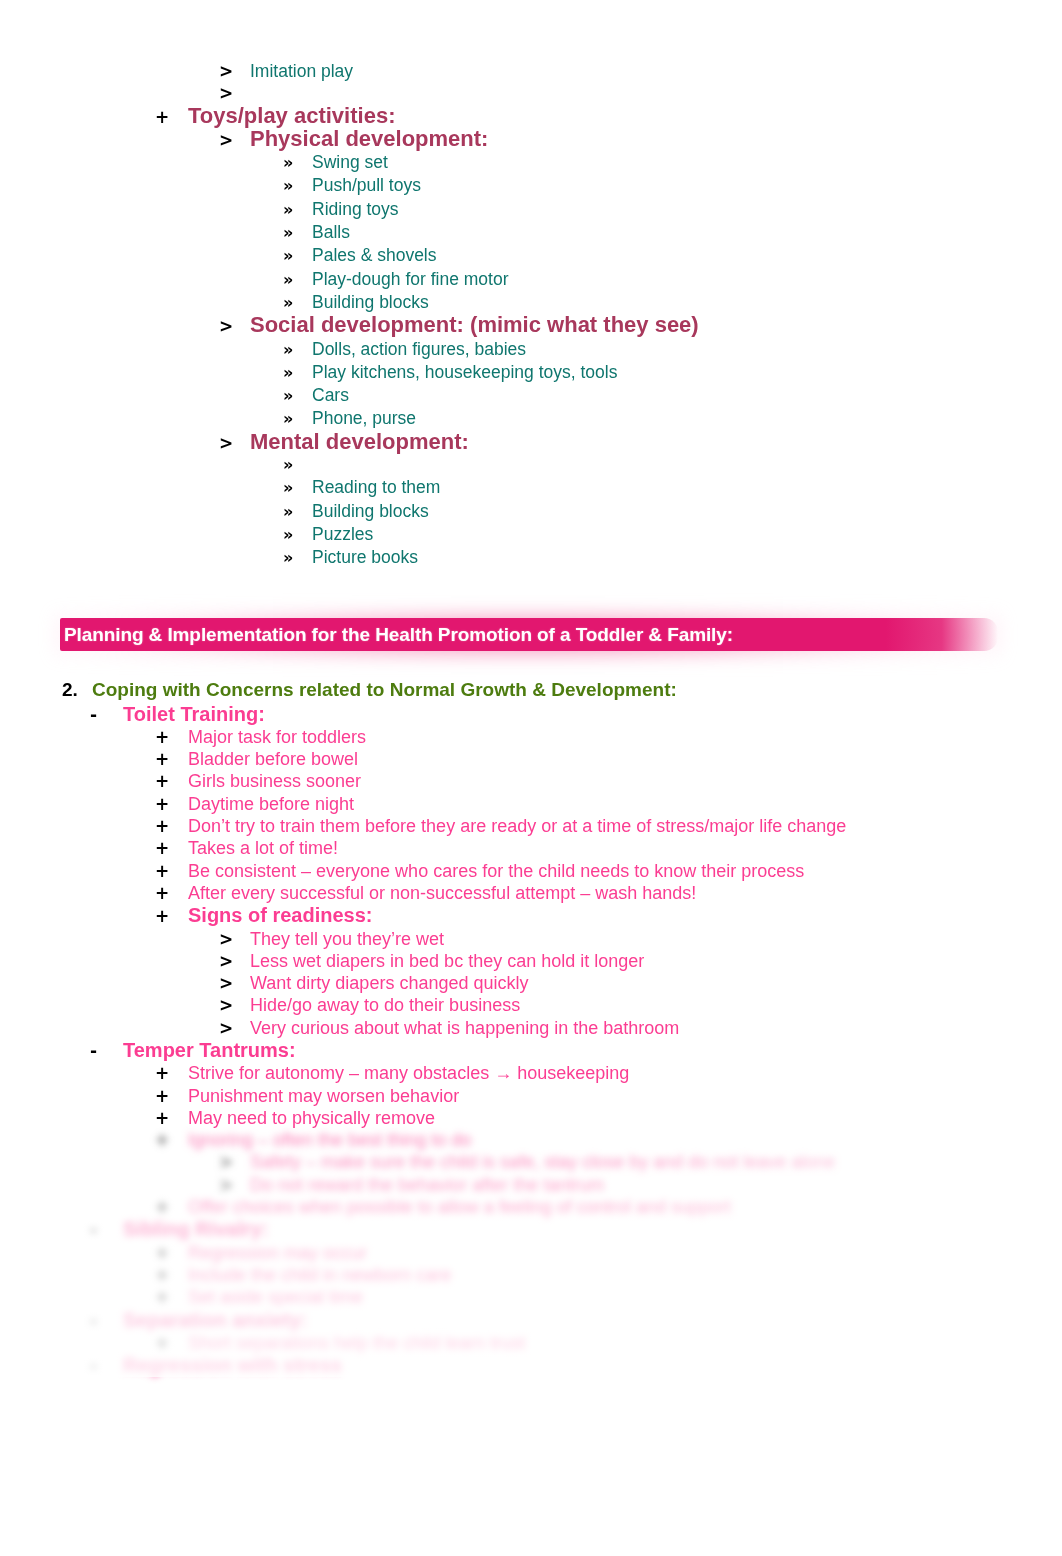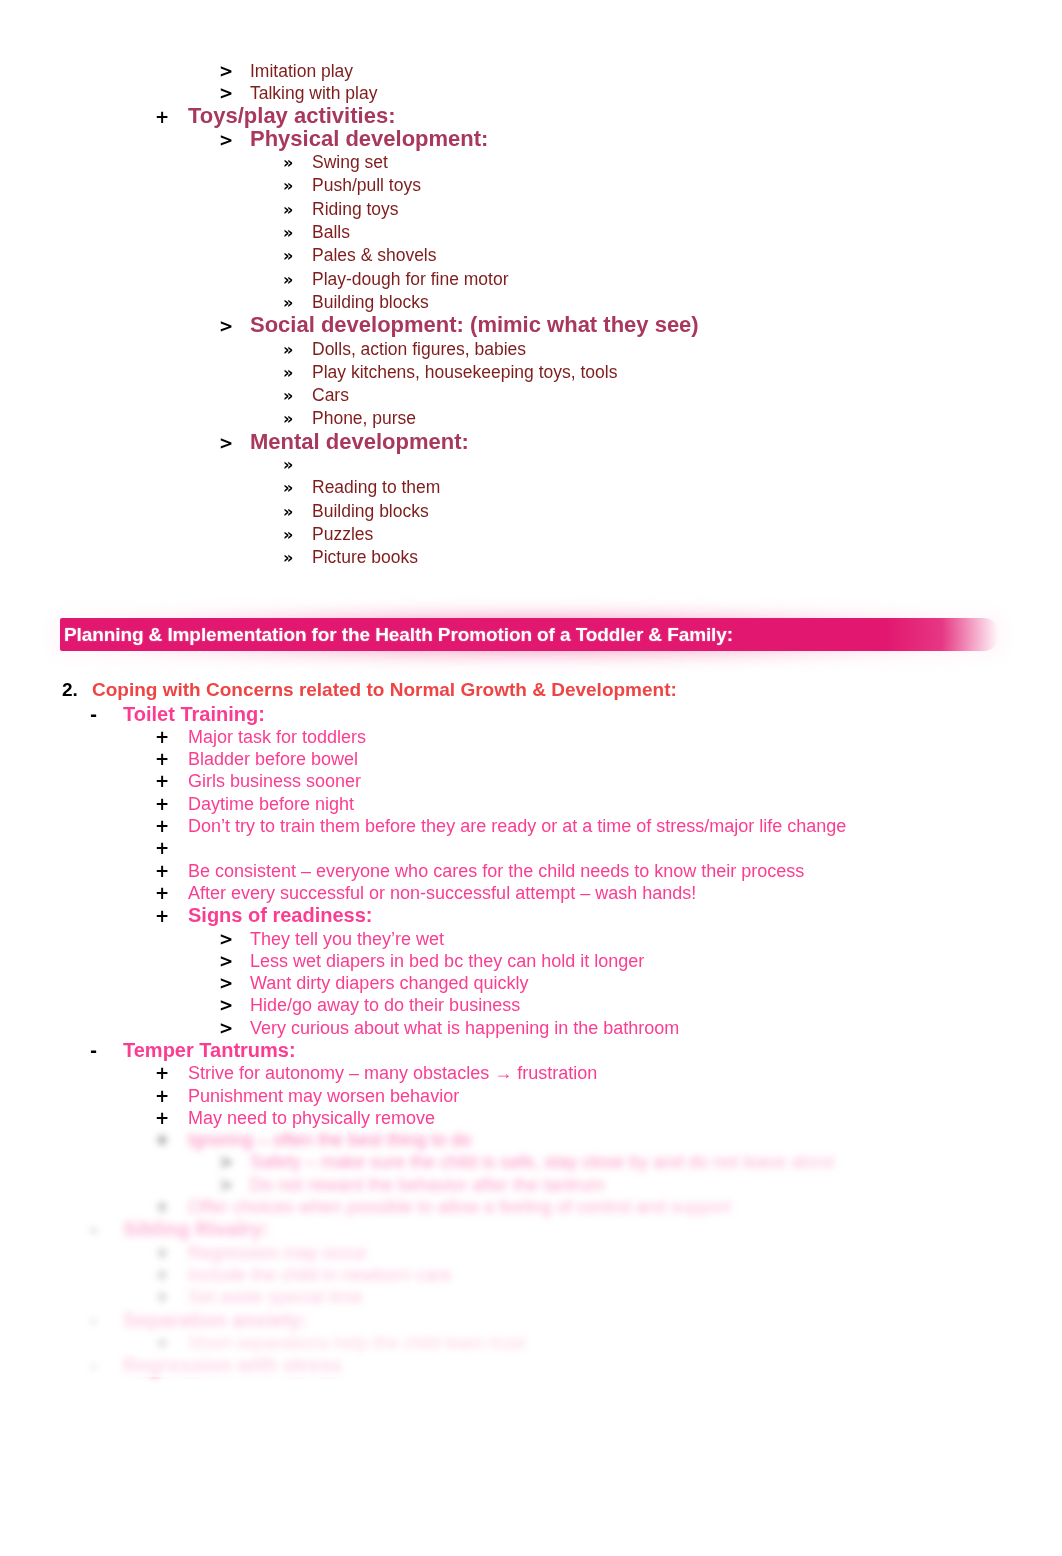--- a/index.html
+++ b/index.html
@@ -43,28 +43,28 @@
   .lvl-gt     { padding-left: 219px; }
   .lvl-raq    { padding-left: 283px; }
   .lvl-dash   { padding-left: 90px;  }
 
   .marker.m-plus { width: 33px; font-size: 17px; font-weight: 700; }
   .marker.m-gt   { width: 31px; font-size: 17px; font-weight: 700; }
   .marker.m-raq  { width: 29px; font-size: 16px; font-weight: 700; }
   .marker.m-dash { width: 33px; font-size: 17px; font-weight: 700; }
 
   
-  .rose      { color: #7f1d1d; font-size: 17.5px; }
+  .rose      { color: #0f766e; font-size: 17.5px; }
   .rose-b    { color: #A8385C; font-size: 22px; font-weight: 700; }
 
   
   .pink      { color: #FB3D92; font-size: 18px; }
   .pink-b    { color: #FB3D92; font-size: 20px; font-weight: 700; }
 
-  .blk-b     { color: #ef4444; font-size: 19px; font-weight: 700; text-align: right; }
+  .blk-b     { color: #4d7c0f; font-size: 19px; font-weight: 700; text-align: right; }
 
   
   #top-list { padding-top: 60px; }
 
   
   .banner-wrap {
     position: relative;
     margin-top: 45px;
     height: 40px;
     text-align: center;
@@ -163,21 +163,20 @@
 <div class="page">
 
   <div id="top-list">
 
     <div class="row lvl-gt">
       <span class="marker m-gt">&gt;</span>
       <span class="txt rose">Imitation play</span>
     </div>
     <div class="row lvl-gt">
       <span class="marker m-gt">&gt;</span>
-      <span class="txt rose">Talking with play</span>
     </div>
 
     <div class="row lvl-plus">
       <span class="marker m-plus">+</span>
       <span class="txt rose-b">Toys/play activities:</span>
     </div>
 
     <div class="row lvl-gt">
       <span class="marker m-gt">&gt;</span>
       <span class="txt rose-b">Physical development:</span>
@@ -288,20 +287,21 @@
     <div class="row lvl-plus">
         <span class="marker m-plus">+</span>
         <span class="txt pink">Daytime before night</span>
       </div>
     <div class="row lvl-plus">
         <span class="marker m-plus">+</span>
         <span class="txt pink">Don’t try to train them before they are ready or at a time of stress/major life change</span>
       </div>
     <div class="row lvl-plus">
         <span class="marker m-plus">+</span>
+        <span class="txt pink">Takes a lot of time!</span>
       </div>
     <div class="row lvl-plus">
         <span class="marker m-plus">+</span>
         <span class="txt pink">Be consistent – everyone who cares for the child needs to know their process</span>
       </div>
     <div class="row lvl-plus">
         <span class="marker m-plus">+</span>
         <span class="txt pink">After every successful or non-successful attempt – wash hands!</span>
       </div>
 
@@ -331,21 +331,21 @@
       </div>
   </div>
 
   <div>
     <div class="row lvl-dash">
       <span class="marker m-dash">-</span>
       <span class="txt pink-b">Temper Tantrums:</span>
     </div>
     <div class="row lvl-plus">
         <span class="marker m-plus">+</span>
-        <span class="txt pink">Strive for autonomy – many obstacles → frustration</span>
+        <span class="txt pink">Strive for autonomy – many obstacles → housekeeping</span>
       </div>
     <div class="row lvl-plus">
         <span class="marker m-plus">+</span>
         <span class="txt pink">Punishment may worsen behavior</span>
       </div>
     <div class="row lvl-plus">
         <span class="marker m-plus">+</span>
         <span class="txt pink">May need to physically remove</span>
       </div>
   </div>

